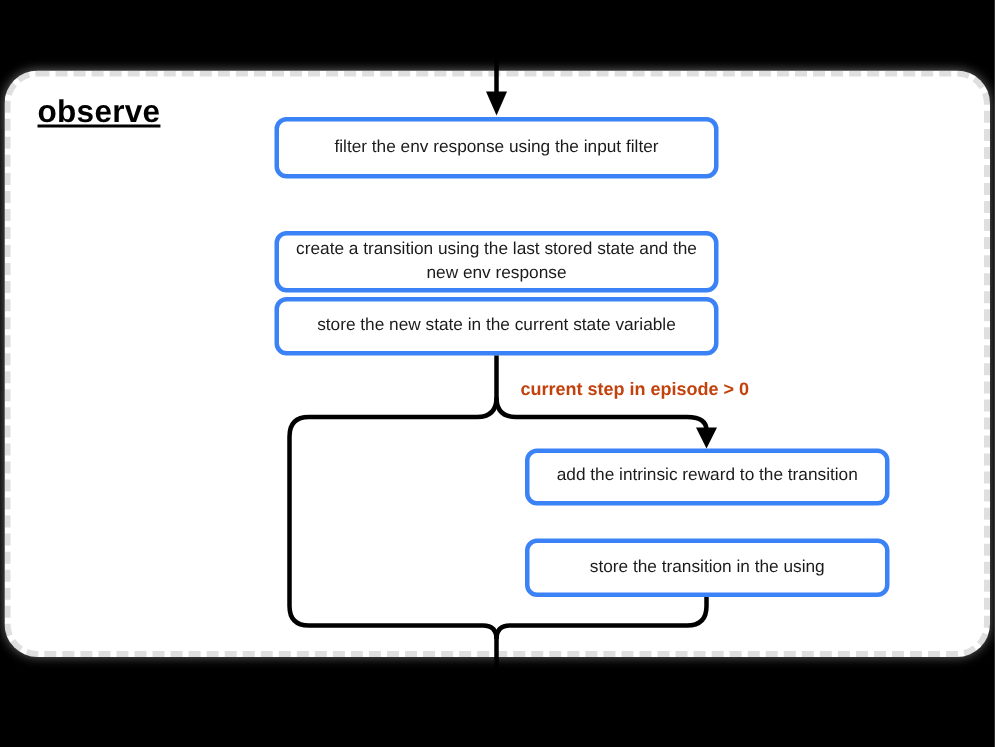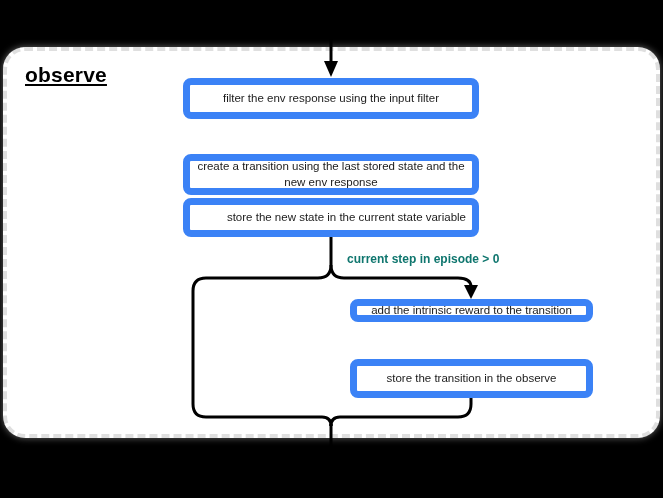--- a/index.html
+++ b/index.html
@@ -38,45 +38,45 @@
     font-weight: bold;
     color: #000000;
     z-index: 2;
     letter-spacing: 0.2px;
     text-decoration: underline;
   }
   .node {
     position: absolute;
     box-sizing: border-box;
     background: #ffffff;
-    border: 7px solid #3b82f6;
+    border: 3px solid #3b82f6;
     border-radius: 8px;
     display: flex;
     align-items: center;
     justify-content: center;
     text-align: center;
     font-size: 11.5px;
     line-height: 1.35;
     color: #1b1b1b;
     white-space: pre-line;
     z-index: 2;
     padding: 2px 6px;
   }
   .node-filter            { left: 183px; top: 78px;  width: 296px; height: 41px; }
   .node-create-transition { left: 183px; top: 138px; width: 296px; height: 41px; margin-top: 16px; }
-  .node-store-state       { left: 183px; top: 198px; width: 296px; height: 39px; justify-content: flex-end; }
-  .node-add-reward        { left: 350px; top: 299px; width: 243px; height: 23px; }
+  .node-store-state       { left: 183px; top: 198px; width: 296px; height: 39px; }
+  .node-add-reward        { left: 350px; top: 299px; width: 243px; height: 38px; }
   .node-store-transition  { left: 350px; top: 359px; width: 243px; height: 39px; }
   .cond-label {
     position: absolute;
     left: 347px;
     top: 252px;
     font-size: 12px;
     font-weight: bold;
-    color: #0f766e;
+    color: #c2410c;
     z-index: 3;
     white-space: nowrap;
   }
   .connectors {
     position: absolute;
     left: 0;
     top: 0;
     width: 663px;
     height: 498px;
     z-index: 3;
@@ -114,21 +114,21 @@
     <span>store the new state in the current state variable</span>
   </div>
 
   <div class="cond-label">current step in episode &gt; 0</div>
 
   <div class="node node-add-reward">
     <span>add the intrinsic reward to the transition</span>
   </div>
 
   <div class="node node-store-transition">
-    <span>store the transition in the observe</span>
+    <span>store the transition in the using</span>
   </div>
 
   <svg class="connectors" viewBox="0 0 663 498">
 
     <path d="M331 28 L331 63"></path>
     <polygon points="324,61 338,61 331,77"></polygon>
 
     <path d="M331 237 L331 265 Q331 278 318 278 L206 278 Q193 278 193 291 L193 404 Q193 417 206 417 L322 417 Q331 417 331 426"></path>
 
     <path d="M331 265 Q331 278 344 278 L458 278 Q471 278 471 287"></path>

